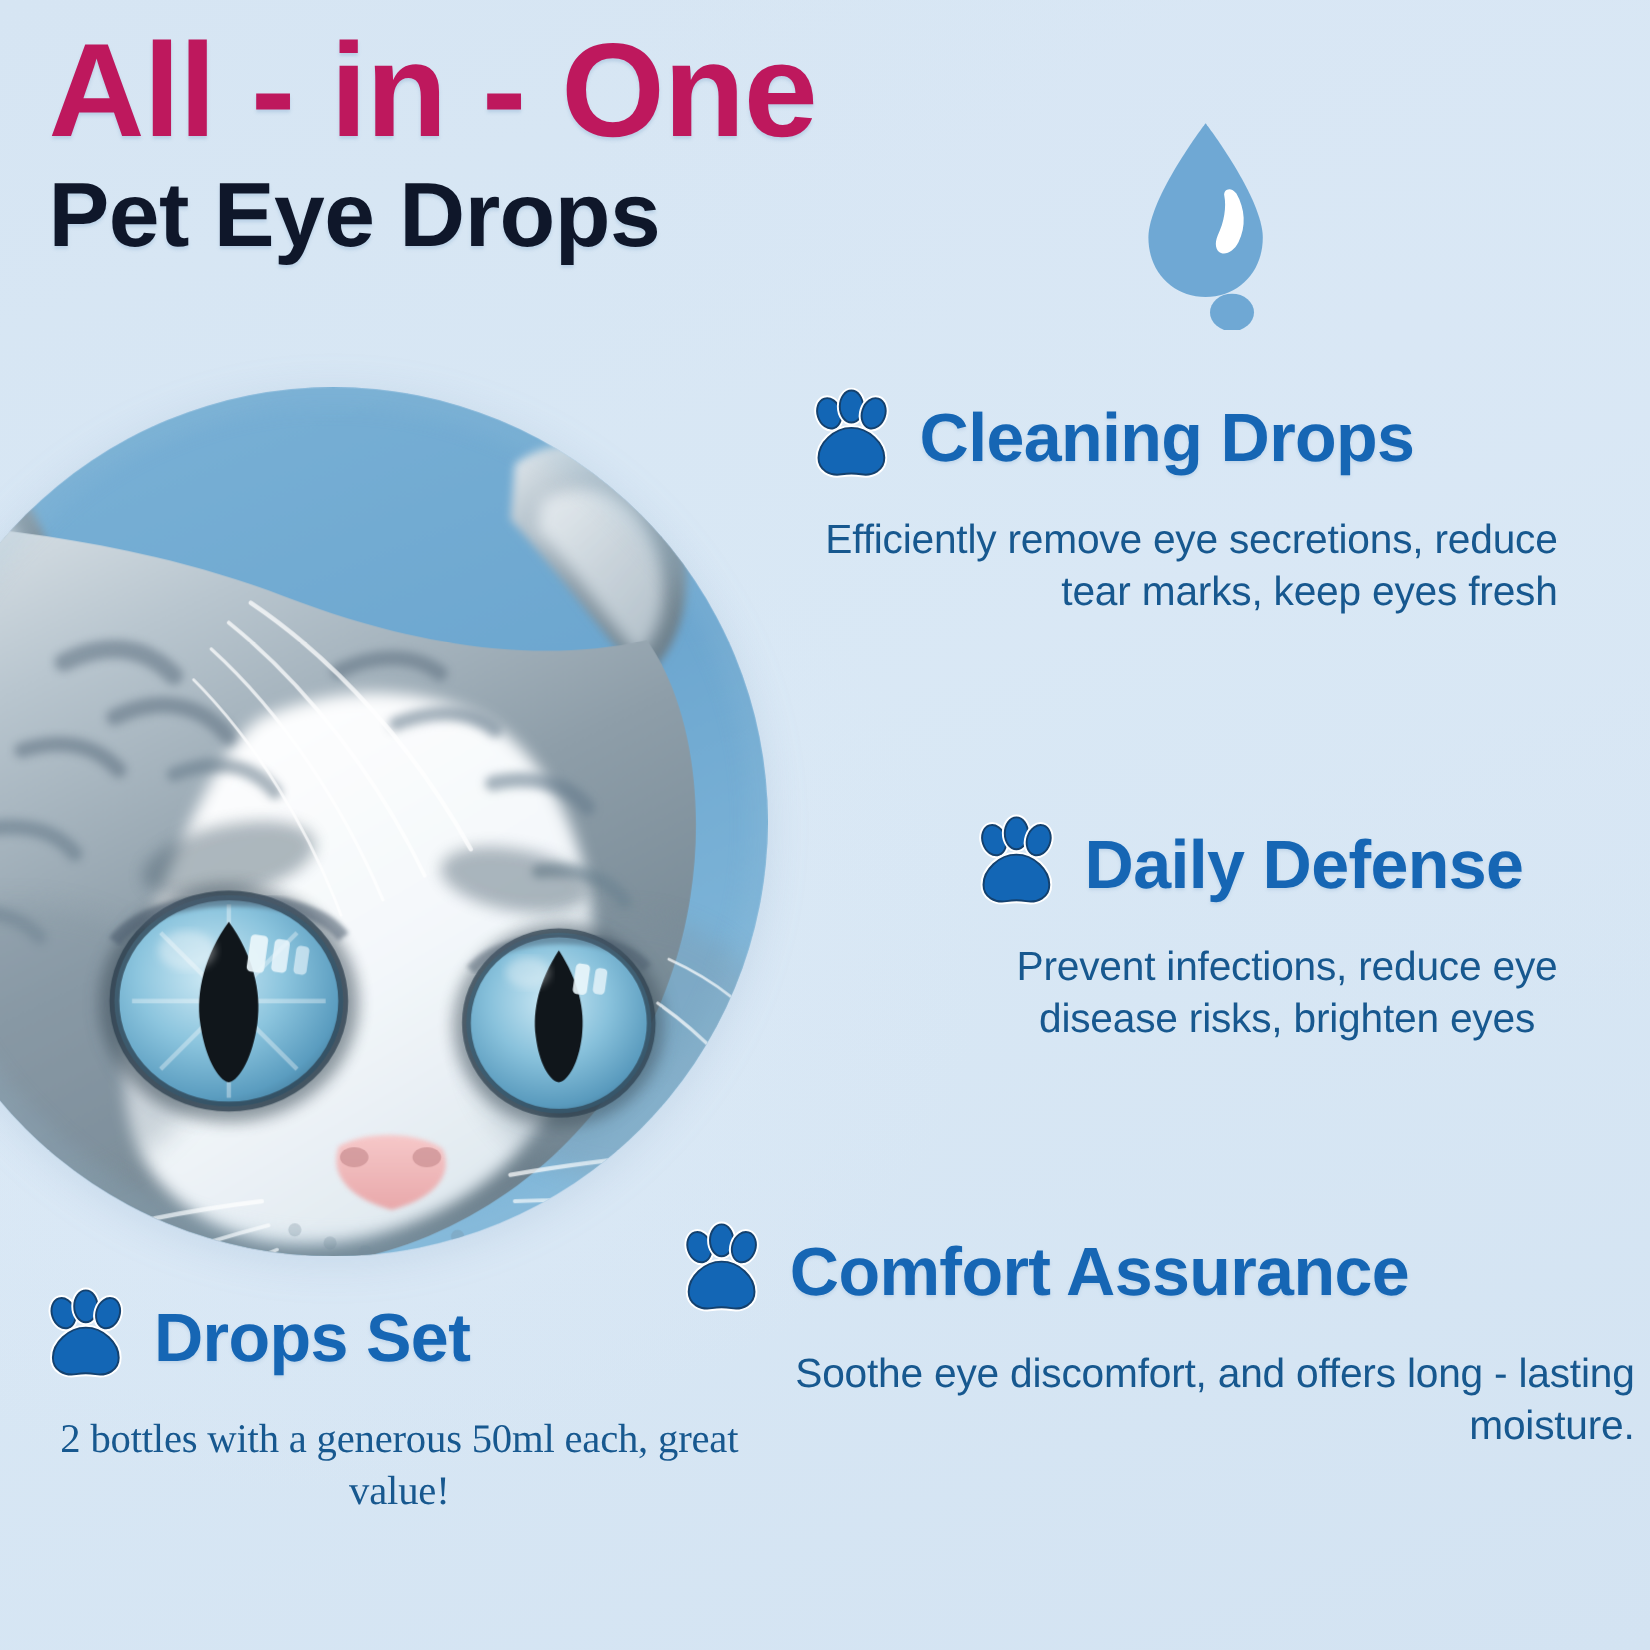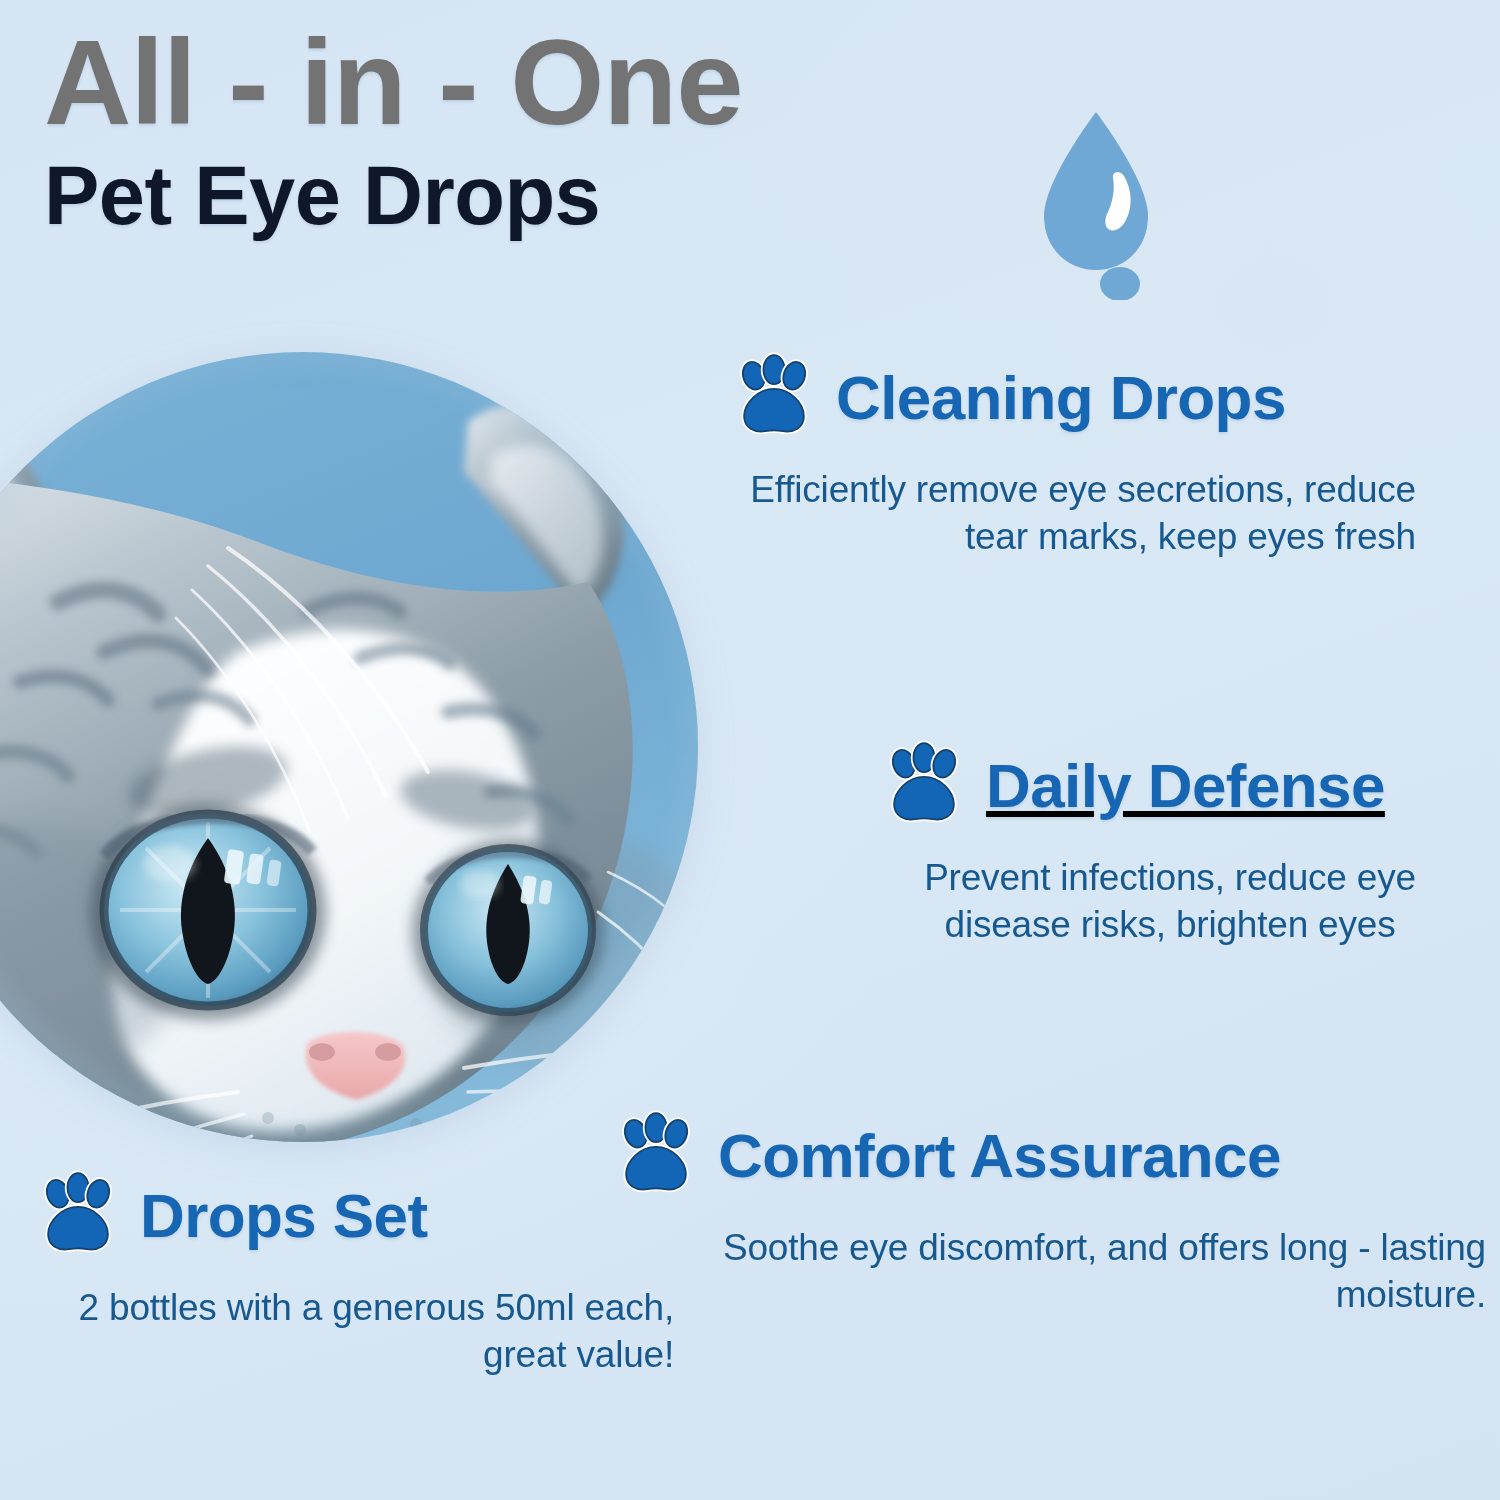--- a/index.html
+++ b/index.html
@@ -32,21 +32,21 @@
   .headline-block {
     position: absolute;
     left: 44px;
     top: 20px;
     width: 1010px;
   }
   .headline {
     font-size: 121px;
     font-weight: 700;
     letter-spacing: -1px;
-    color: #737373;
+    color: #be185d;
     line-height: 1.04;
     white-space: nowrap;
     text-shadow: 0 2px 3px rgba(120,160,200,0.30);
     font-stretch: condensed;
   }
   .subheadline {
     font-size: 83px;
     font-weight: 700;
     letter-spacing: -0.5px;
     color: #0f172a;
@@ -113,30 +113,30 @@
     margin-top: 22px;
   }
 
   
   #feat-cleaning { left: 722px; top: 352px; width: 770px; }
   #feat-cleaning .feature-desc { text-align: right; padding-right: 76px; }
   #feat-cleaning .feature-head { padding-left: 8px; }
 
   
   #feat-defense { left: 880px; top: 740px; width: 612px; }
-  #feat-defense .feature-head { justify-content: flex-start; text-decoration: underline; }
+  #feat-defense .feature-head { justify-content: flex-start; }
   #feat-defense .feature-desc { text-align: center; padding-right: 32px; }
 
   
   #feat-comfort { left: 612px; top: 1110px; width: 882px; }
   #feat-comfort .feature-desc { text-align: right; padding-right: 8px; }
 
   
   #feat-value { left: 34px; top: 1170px; width: 640px; }
-  #feat-value .feature-desc { text-align: right; padding-left: 18px; }
+  #feat-value .feature-desc { text-align: center; padding-left: 18px; font-family: Liberation Serif, serif; }
 </style>
 </head>
 <body>
 
 <div id="poster">
 
   <div class="bg-wash"></div>
 
   <div class="headline-block">
     <div class="headline">All - in - One</div>

